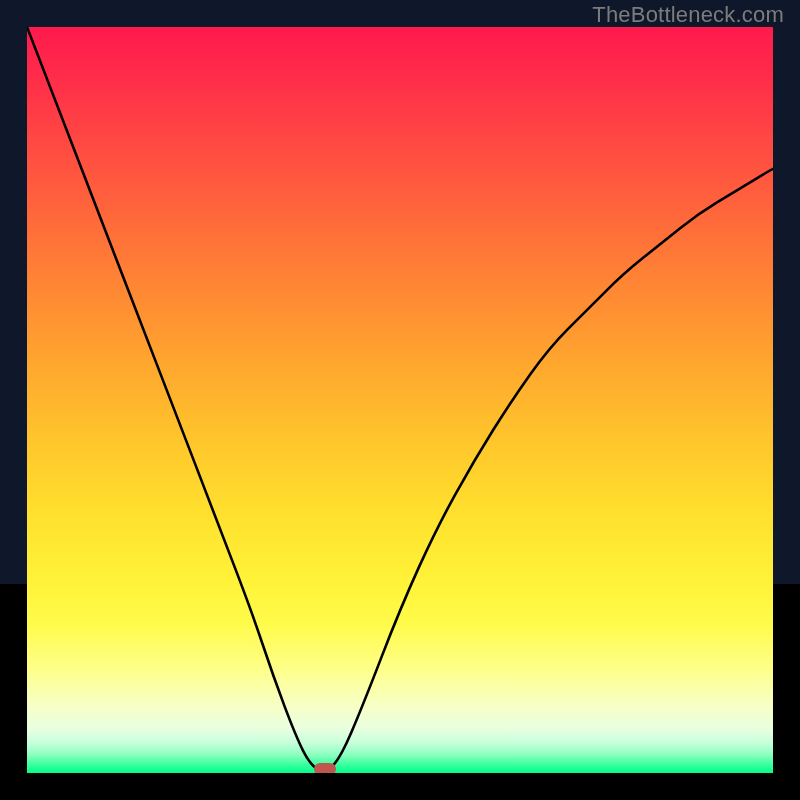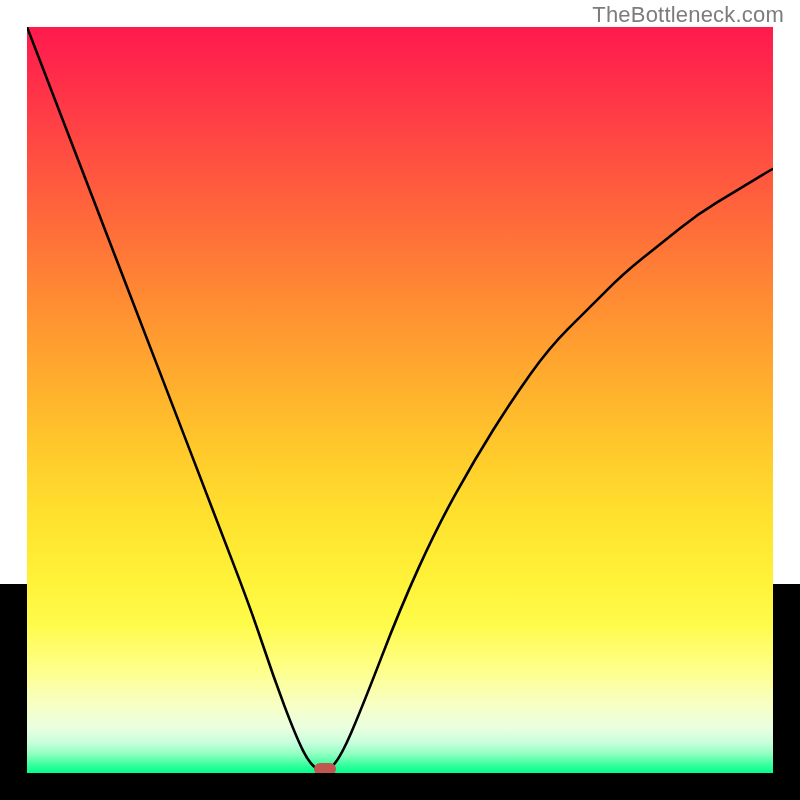--- a/index.html
+++ b/index.html
@@ -7,21 +7,21 @@
     padding: 0;
     width: 800px;
     height: 800px;
     background: #000;
     overflow: hidden;
   }
   .outer {
     position: relative;
     width: 800px;
     height: 584px;
-    background: #ffffff;
+    background: #0f172a;
   }
   .watermark {
     position: absolute;
     top: 2px;
     right: 16px;
     font-family: Arial, Helvetica, sans-serif;
     font-size: 22px;
     font-weight: 500;
     color: #7c7c7c;
     letter-spacing: 0.2px;

